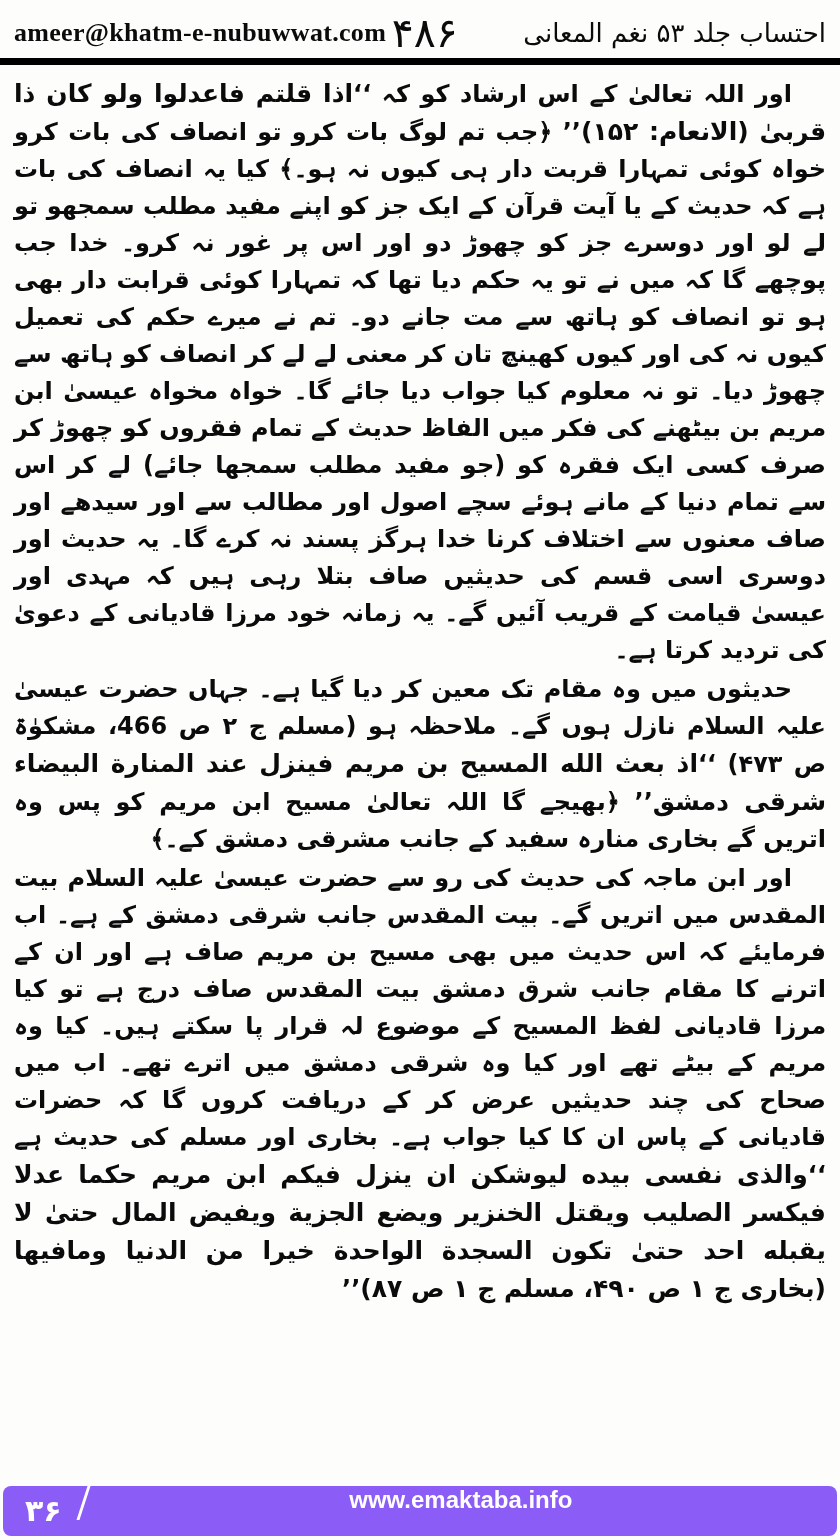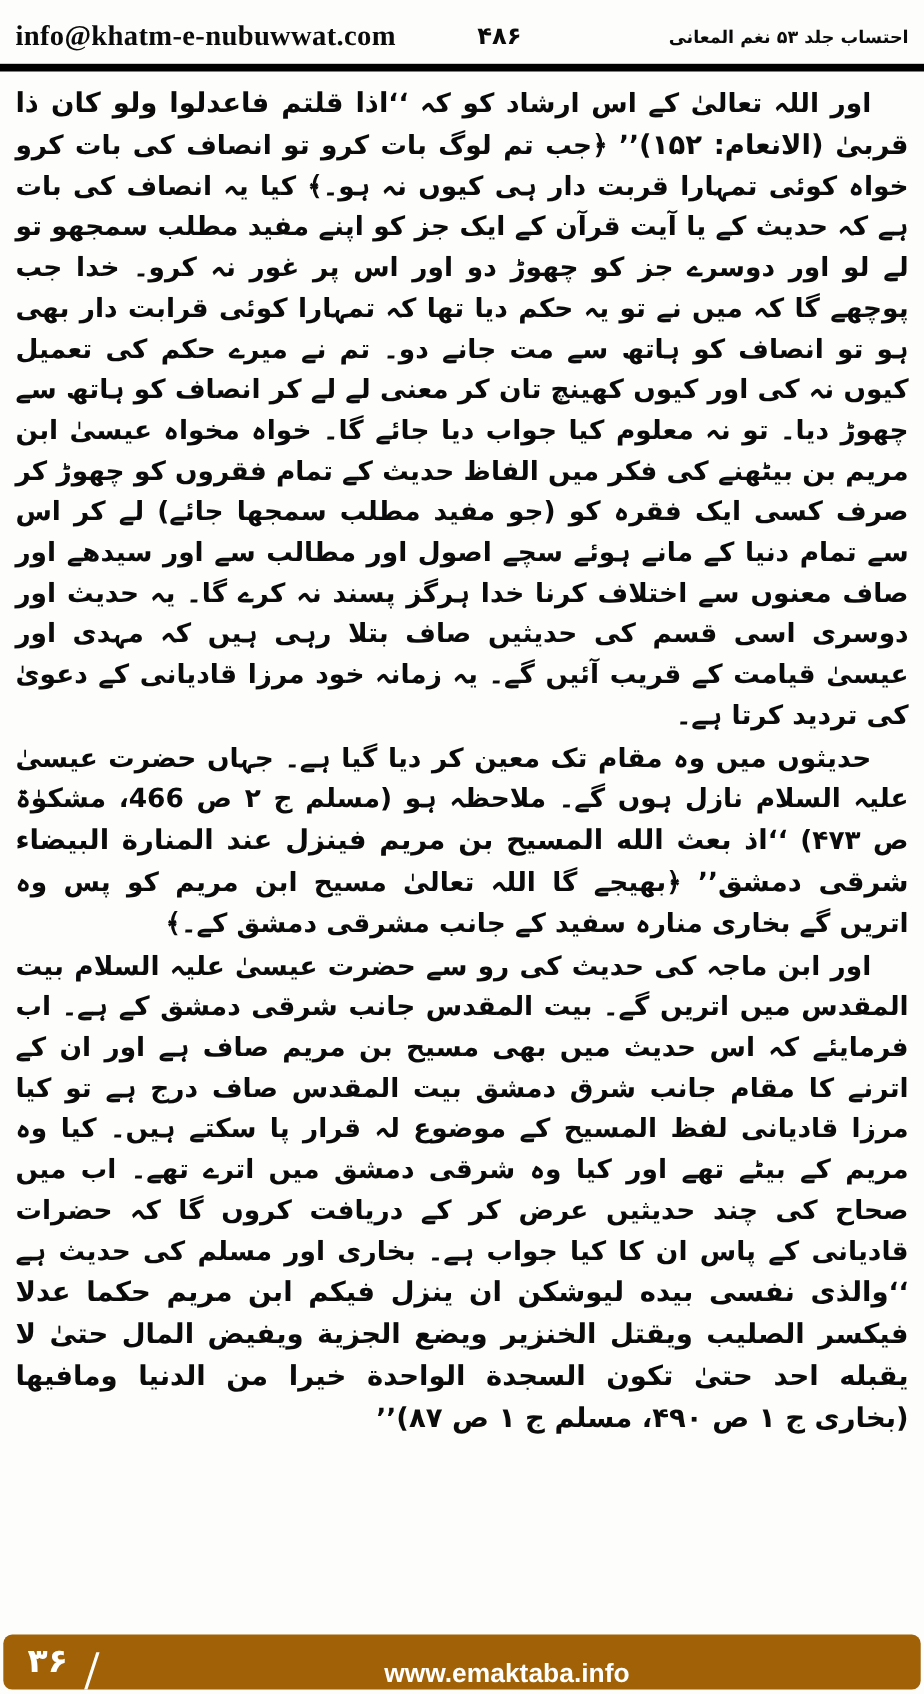--- a/index.html
+++ b/index.html
@@ -23,29 +23,29 @@
     height:58px;
   }
   .email {
     font-family:"Liberation Serif", serif;
     font-weight:bold;
     font-size:26px;
     letter-spacing:.3px;
     white-space:nowrap;
   }
   .pageno-top {
-    font-size:22px;
-    font-weight:bold;
+    font-size:41px;
+    font-weight:normal;
     transform:translateX(-30px);
     font-family:"DejaVu Sans", sans-serif;
   }
   .book-title {
     direction:rtl;
-    font-weight:bold;
-    font-size:16px;
+    font-weight:normal;
+    font-size:26px;
     white-space:nowrap;
   }
   .header-rule {
     height:7px;
     background:#000;
     width:100%;
   }
   
   .body {
     direction:rtl;
@@ -61,24 +61,24 @@
   .a {
     font-weight:bold;
     font-size:25px;
     font-family:"DejaVu Sans", sans-serif;
   }
   
   .footer {
     position:absolute;
     left:3px; right:3px; bottom:4px;
     height:50px;
-    background:#a16207;
+    background:#8b5cf6;
     border-radius:8px;
     display:flex;
-    align-items:flex-end;
+    align-items:flex-start;
     direction:ltr;
     color:#fff;
   }
   .footer-num {
     font-size:30px;
     font-weight:bold;
     padding:0 20px 0 22px;
     line-height:50px;
   }
   .footer-divider {
@@ -98,21 +98,21 @@
     white-space:nowrap;
     padding-right:14px;
   }
 </style>
 </head>
 <body>
 
 <div class="page">
 
   <div class="header">
-    <span class="email">info@khatm-e-nubuwwat.com</span>
+    <span class="email">ameer@khatm-e-nubuwwat.com</span>
     <span class="pageno-top">۴۸۶</span>
     <span class="book-title">احتساب جلد ۵۳ نغم المعانی</span>
   </div>
 
   <div class="header-rule"></div>
 
   <div class="body">
 
     <p class="para"><span class="u">اور اللہ تعالیٰ کے اس ارشاد کو کہ ‘‘</span><span class="a">اذا قلتم فاعدلوا ولو کان ذا قربیٰ (الانعام: ۱۵۲)</span><span class="u">’’ ﴿جب تم لوگ بات کرو تو انصاف کی بات کرو خواہ کوئی تمہارا قربت دار ہی کیوں نہ ہو۔﴾ کیا یہ انصاف کی بات ہے کہ حدیث کے یا آیت قرآن کے ایک جز کو اپنے مفید مطلب سمجھو تو لے لو اور دوسرے جز کو چھوڑ دو اور اس پر غور نہ کرو۔ خدا جب پوچھے گا کہ میں نے تو یہ حکم دیا تھا کہ تمہارا کوئی قرابت دار بھی ہو تو انصاف کو ہاتھ سے مت جانے دو۔ تم نے میرے حکم کی تعمیل کیوں نہ کی اور کیوں کھینچ تان کر معنی لے لے کر انصاف کو ہاتھ سے چھوڑ دیا۔ تو نہ معلوم کیا جواب دیا جائے گا۔ خواہ مخواہ عیسیٰ ابن مریم بن بیٹھنے کی فکر میں الفاظ حدیث کے تمام فقروں کو چھوڑ کر صرف کسی ایک فقرہ کو (جو مفید مطلب سمجھا جائے) لے کر اس سے تمام دنیا کے مانے ہوئے سچے اصول اور مطالب سے اور سیدھے اور صاف معنوں سے اختلاف کرنا خدا ہرگز پسند نہ کرے گا۔ یہ حدیث اور دوسری اسی قسم کی حدیثیں صاف بتلا رہی ہیں کہ مہدی اور عیسیٰ قیامت کے قریب آئیں گے۔ یہ زمانہ خود مرزا قادیانی کے دعویٰ کی تردید کرتا ہے۔</span></p>
 

